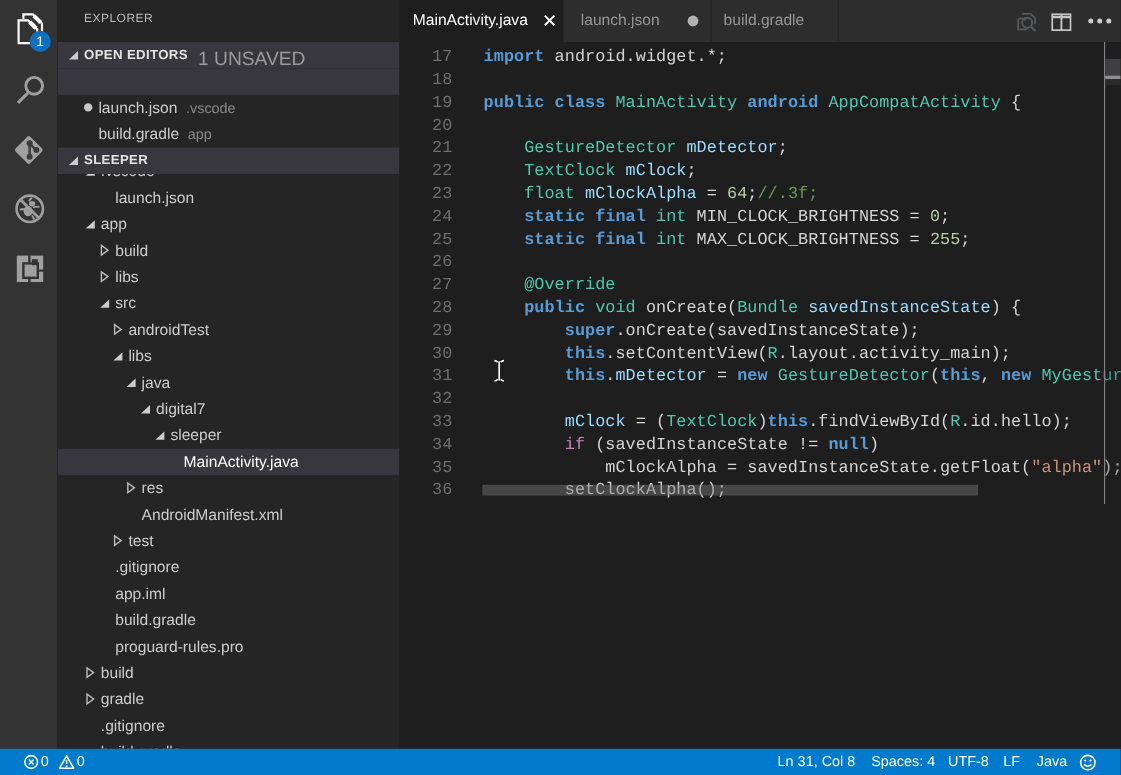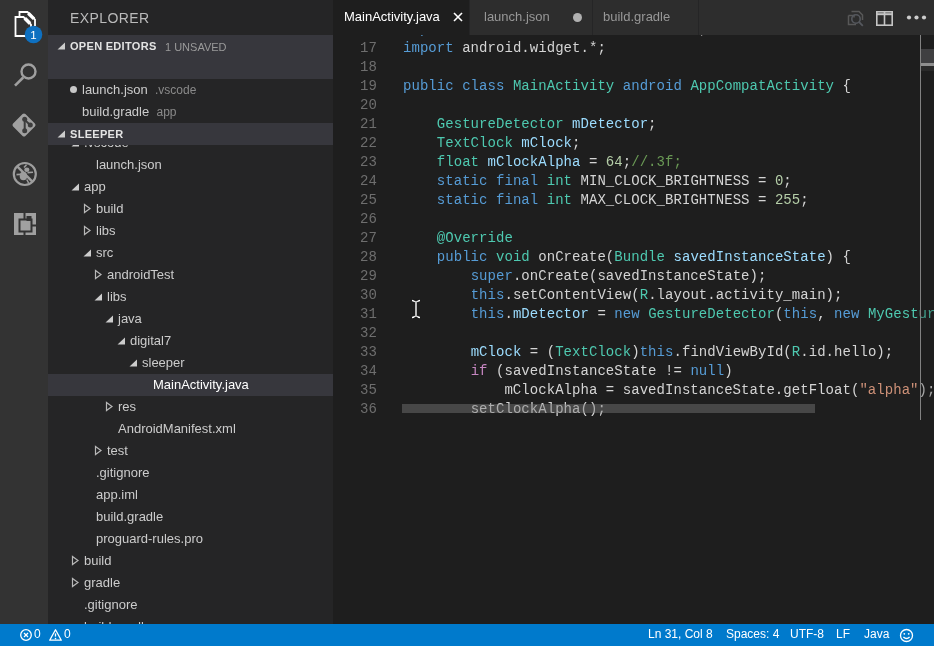--- a/index.html
+++ b/index.html
@@ -2,38 +2,38 @@
 <html><head><meta charset="utf-8"><style>
 *{margin:0;padding:0;box-sizing:border-box;}
 html,body{width:934px;height:646px;overflow:hidden;background:#1e1e1e;
  font-family:"Liberation Sans",sans-serif;}
 .abs{position:absolute;}
 #root{position:relative;width:934px;height:646px;}
 
 #actbar{left:0;top:0;width:48px;height:624px;background:#333333;}
 
 #sidebar{left:48px;top:0;width:285px;height:624px;background:#252526;overflow:hidden;}
-.sbtitle{left:22px;top:10px;font-size:14px;color:#bbbbbb;letter-spacing:.4px;}
+.sbtitle{left:22px;top:10px;font-size:10px;color:#bbbbbb;letter-spacing:.4px;}
 .hdr{left:0;width:285px;height:22px;background:#37373d;}
 .hdrtxt{font-size:11px;font-weight:bold;color:#e3e3e3;letter-spacing:.3px;}
 .row{left:0;width:285px;height:22px;}
 .rowsel{background:#37373d;}
 .fn{font-size:13px;color:#cccccc;white-space:nowrap;}
 .fnw{font-size:13px;color:#ffffff;white-space:nowrap;}
 .desc{font-size:12px;color:#8a8a8a;}
 
 #tabbar{left:333px;top:0;width:601px;height:35px;background:#2d2d2d;}
 .tab{top:0;height:35px;background:#2d2d2d;border-right:1px solid #252526;}
 .tabtxt{font-size:13px;white-space:nowrap;}
 
 #editor{left:333px;top:35px;width:601px;height:385px;background:#1e1e1e;overflow:hidden;}
 pre{font-family:"Liberation Mono",monospace;font-size:14px;line-height:19px;letter-spacing:0.05px;}
 #gutter{position:absolute;left:0;top:-15px;width:44px;text-align:right;color:#6e6e6e;}
 #code{position:absolute;left:70px;top:-15px;}
-.k{color:#569cd6;}.t{color:#4ec9b0;}.c{color:#c586c0;}.n{color:#b5cea8;}
+.k{color:#569cd6;font-weight:bold;}.t{color:#4ec9b0;}.c{color:#c586c0;}.n{color:#b5cea8;}
 .s{color:#ce9178;}.m{color:#6a9955;margin-top:18px;}.v{color:#9cdcfe;}.p{color:#d4d4d4;}
 
 #panel{left:333px;top:420px;width:601px;height:204px;background:#1e1e1e;}
 
 #status{left:0;top:624px;width:934px;height:22px;background:#007acc;color:#ffffff;}
 .st{font-size:12px;color:#ffffff;white-space:nowrap;top:3px;}
 </style></head>
 <body>
 <div id="root">
 <div class="abs" id="actbar">
@@ -84,21 +84,21 @@
 <rect x="16.5" y="7" width="5" height="5" fill="#333333"></rect>
 </svg>
     </div>
 <div class="abs" id="sidebar">
       <div class="abs sbtitle">EXPLORER</div>
       <div class="abs hdr" style="top:35px"></div>
       <svg class="abs" style="left:8px;top:41px" width="10" height="10">
         <polygon points="9,1.5 9,8.5 1.5,8.5" fill="#cccccc"></polygon>
       </svg>
       <div class="abs hdrtxt" style="left:22px;top:40px">OPEN EDITORS</div>
-      <div class="abs" style="left:117px;top:41px;font-size:11px;color:#9a9a9a">1 UNSAVED</div>
+      <div class="abs" style="left:117px;top:41px;font-size:16px;color:#9a9a9a">1 UNSAVED</div>
       <div class="abs row rowsel" style="top:57px"></div>
       <div class="abs" style="left:22px;top:86px;width:7px;height:7px;border-radius:50%;background:#c8c8c8"></div>
       <div class="abs fn" style="left:34px;top:82px">launch.json&nbsp; <span class="desc">.vscode</span></div>
       <div class="abs fn" style="left:34px;top:104px">build.gradle&nbsp; <span class="desc">app</span></div>
       <div class="abs hdr" style="top:123px"></div>
       <svg class="abs" style="left:8px;top:129px" width="10" height="10">
         <polygon points="9,1.5 9,8.5 1.5,8.5" fill="#cccccc"></polygon>
       </svg>
       <div class="abs hdrtxt" style="left:22px;top:128px">SLEEPER</div>
       <div class="abs" style="left:0;top:145px;width:285px;height:479px;overflow:hidden">

